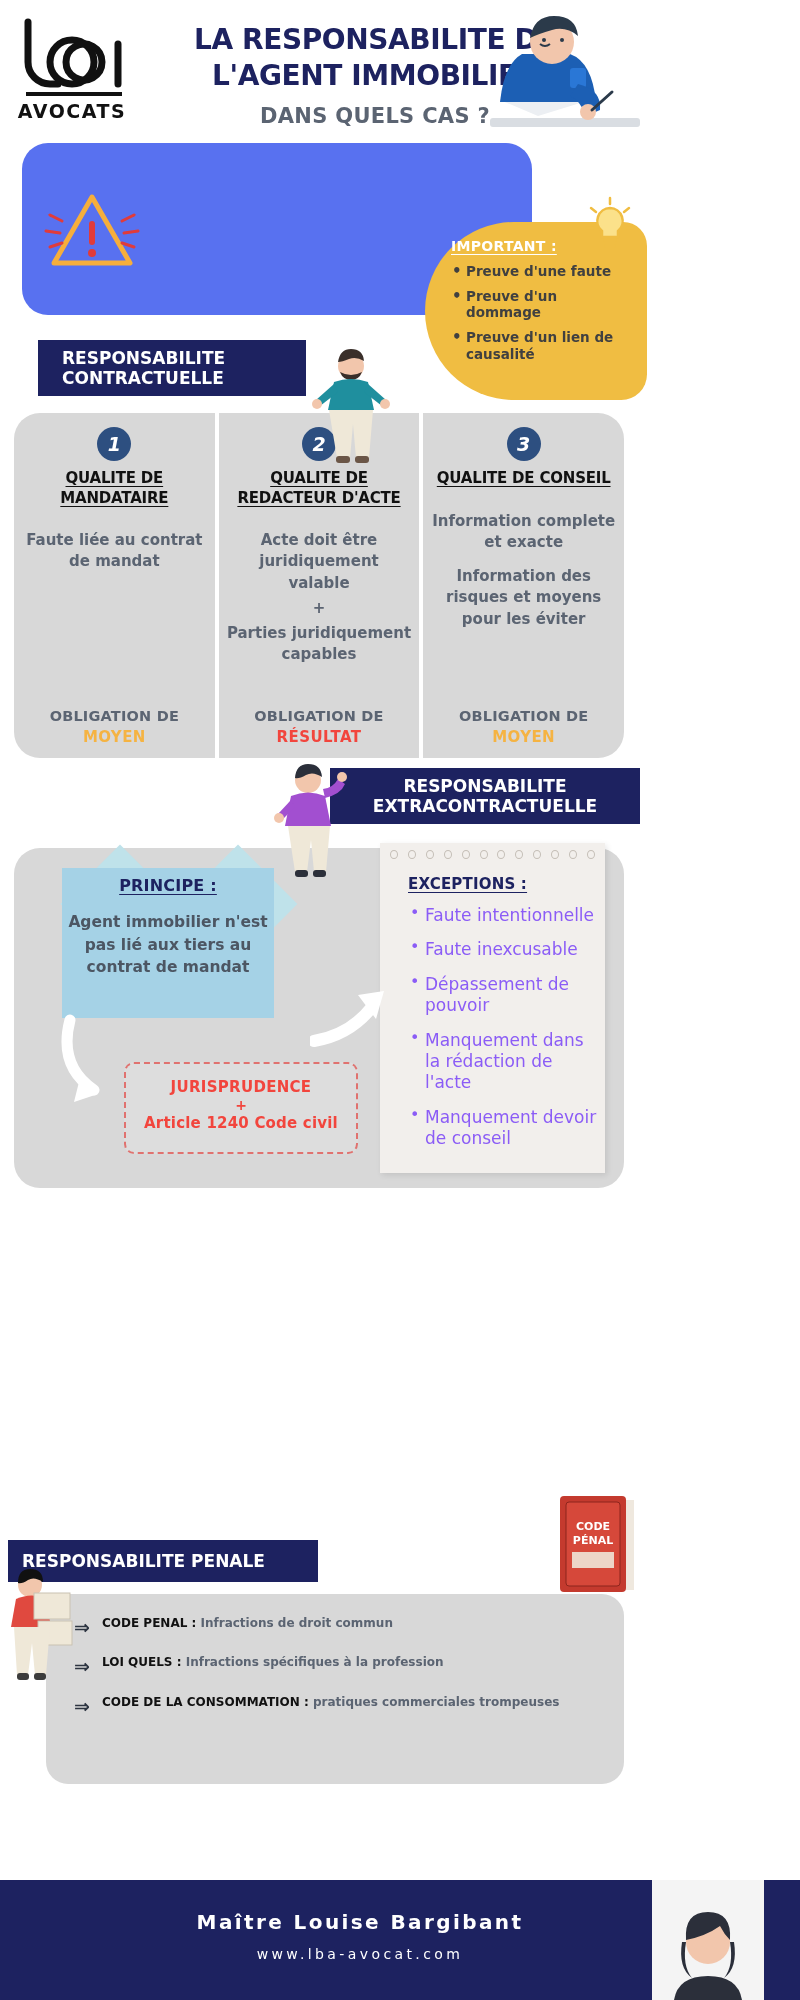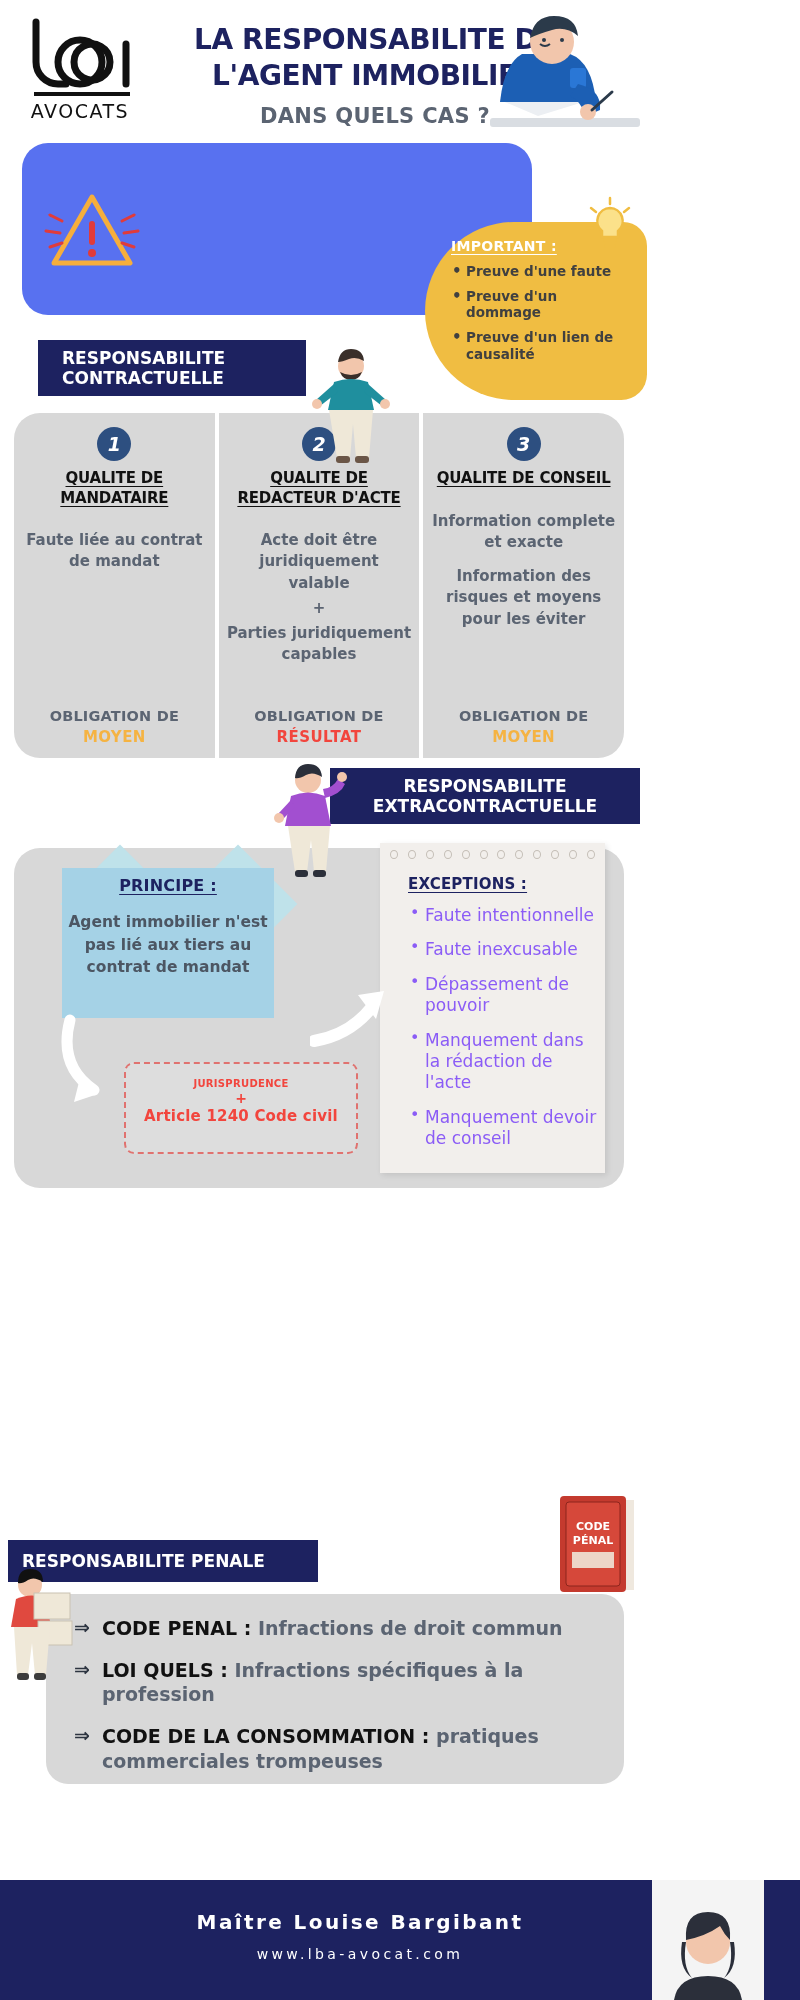--- a/index.html
+++ b/index.html
@@ -20,22 +20,22 @@
   }
 
   
   .header {
     position: absolute;
     left: 0; top: 0;
     width: 800px; height: 180px;
   }
   .logo {
     position: absolute;
-    left: 22px; top: 14px;
-    width: 120px; height: 112px;
+    left: 14px; top: 14px;
+    width: 120px; height: 112px; font-weight: bold;
   }
   .logo svg { display: block; }
 
   .title-block {
     position: absolute;
     left: 160px; top: 22px;
     width: 430px;
     text-align: center;
   }
   .title-main {
@@ -288,21 +288,21 @@
     left: 124px; top: 1062px;
     width: 234px; height: 92px;
     border: 2px dashed #e0726f;
     border-radius: 10px;
     background: #dddddd;
     text-align: center;
     padding-top: 14px;
     z-index: 4;
   }
   .juris-1 {
-    font-size: 10px;
+    font-size: 15px;
     font-weight: 900;
     color: #f2453d;
     letter-spacing: 0.3px;
   }
   .juris-plus {
     font-size: 14px;
     font-weight: 900;
     color: #f2453d;
     margin: 1px 0;
   }
@@ -384,21 +384,21 @@
     margin-bottom: 17px;
   }
   .penal-arrow {
     flex: 0 0 28px;
     font-size: 19px;
     color: #2c3440;
     line-height: 1.18;
     font-weight: 700;
   }
   .penal-text {
-    font-size: 19px;
+    font-size: 12px;
     line-height: 1.3;
     font-weight: 900;
   }
   .penal-text .lbl { color: #111111; }
   .penal-text .val { color: #5b6472; }
 
   
   .footer {
     position: absolute;
     left: 0; top: 1880px;

